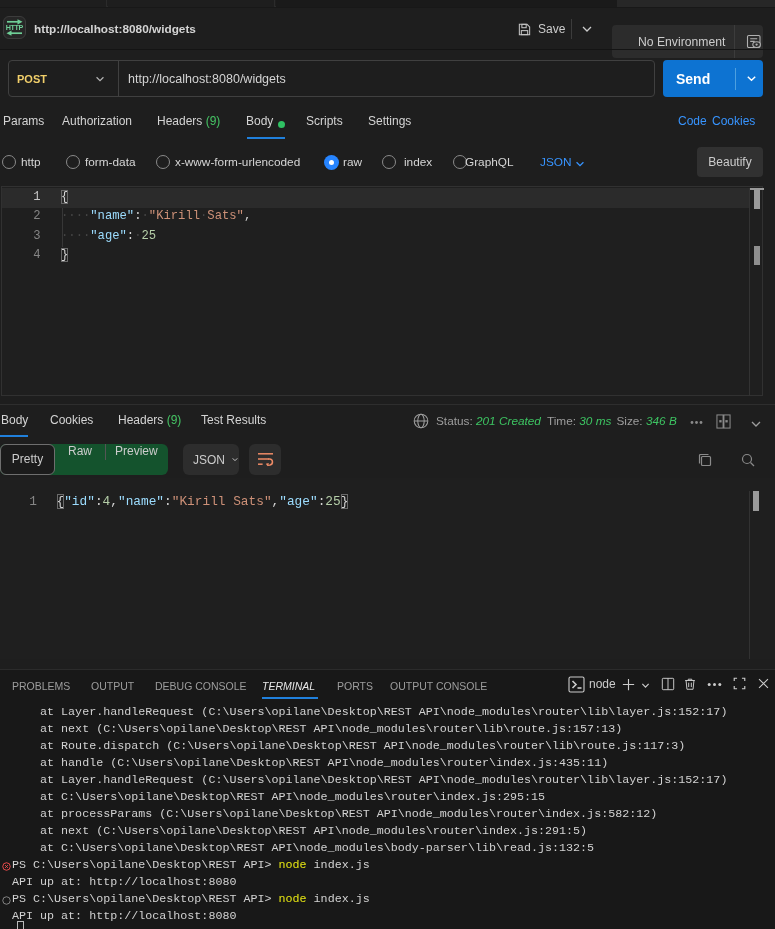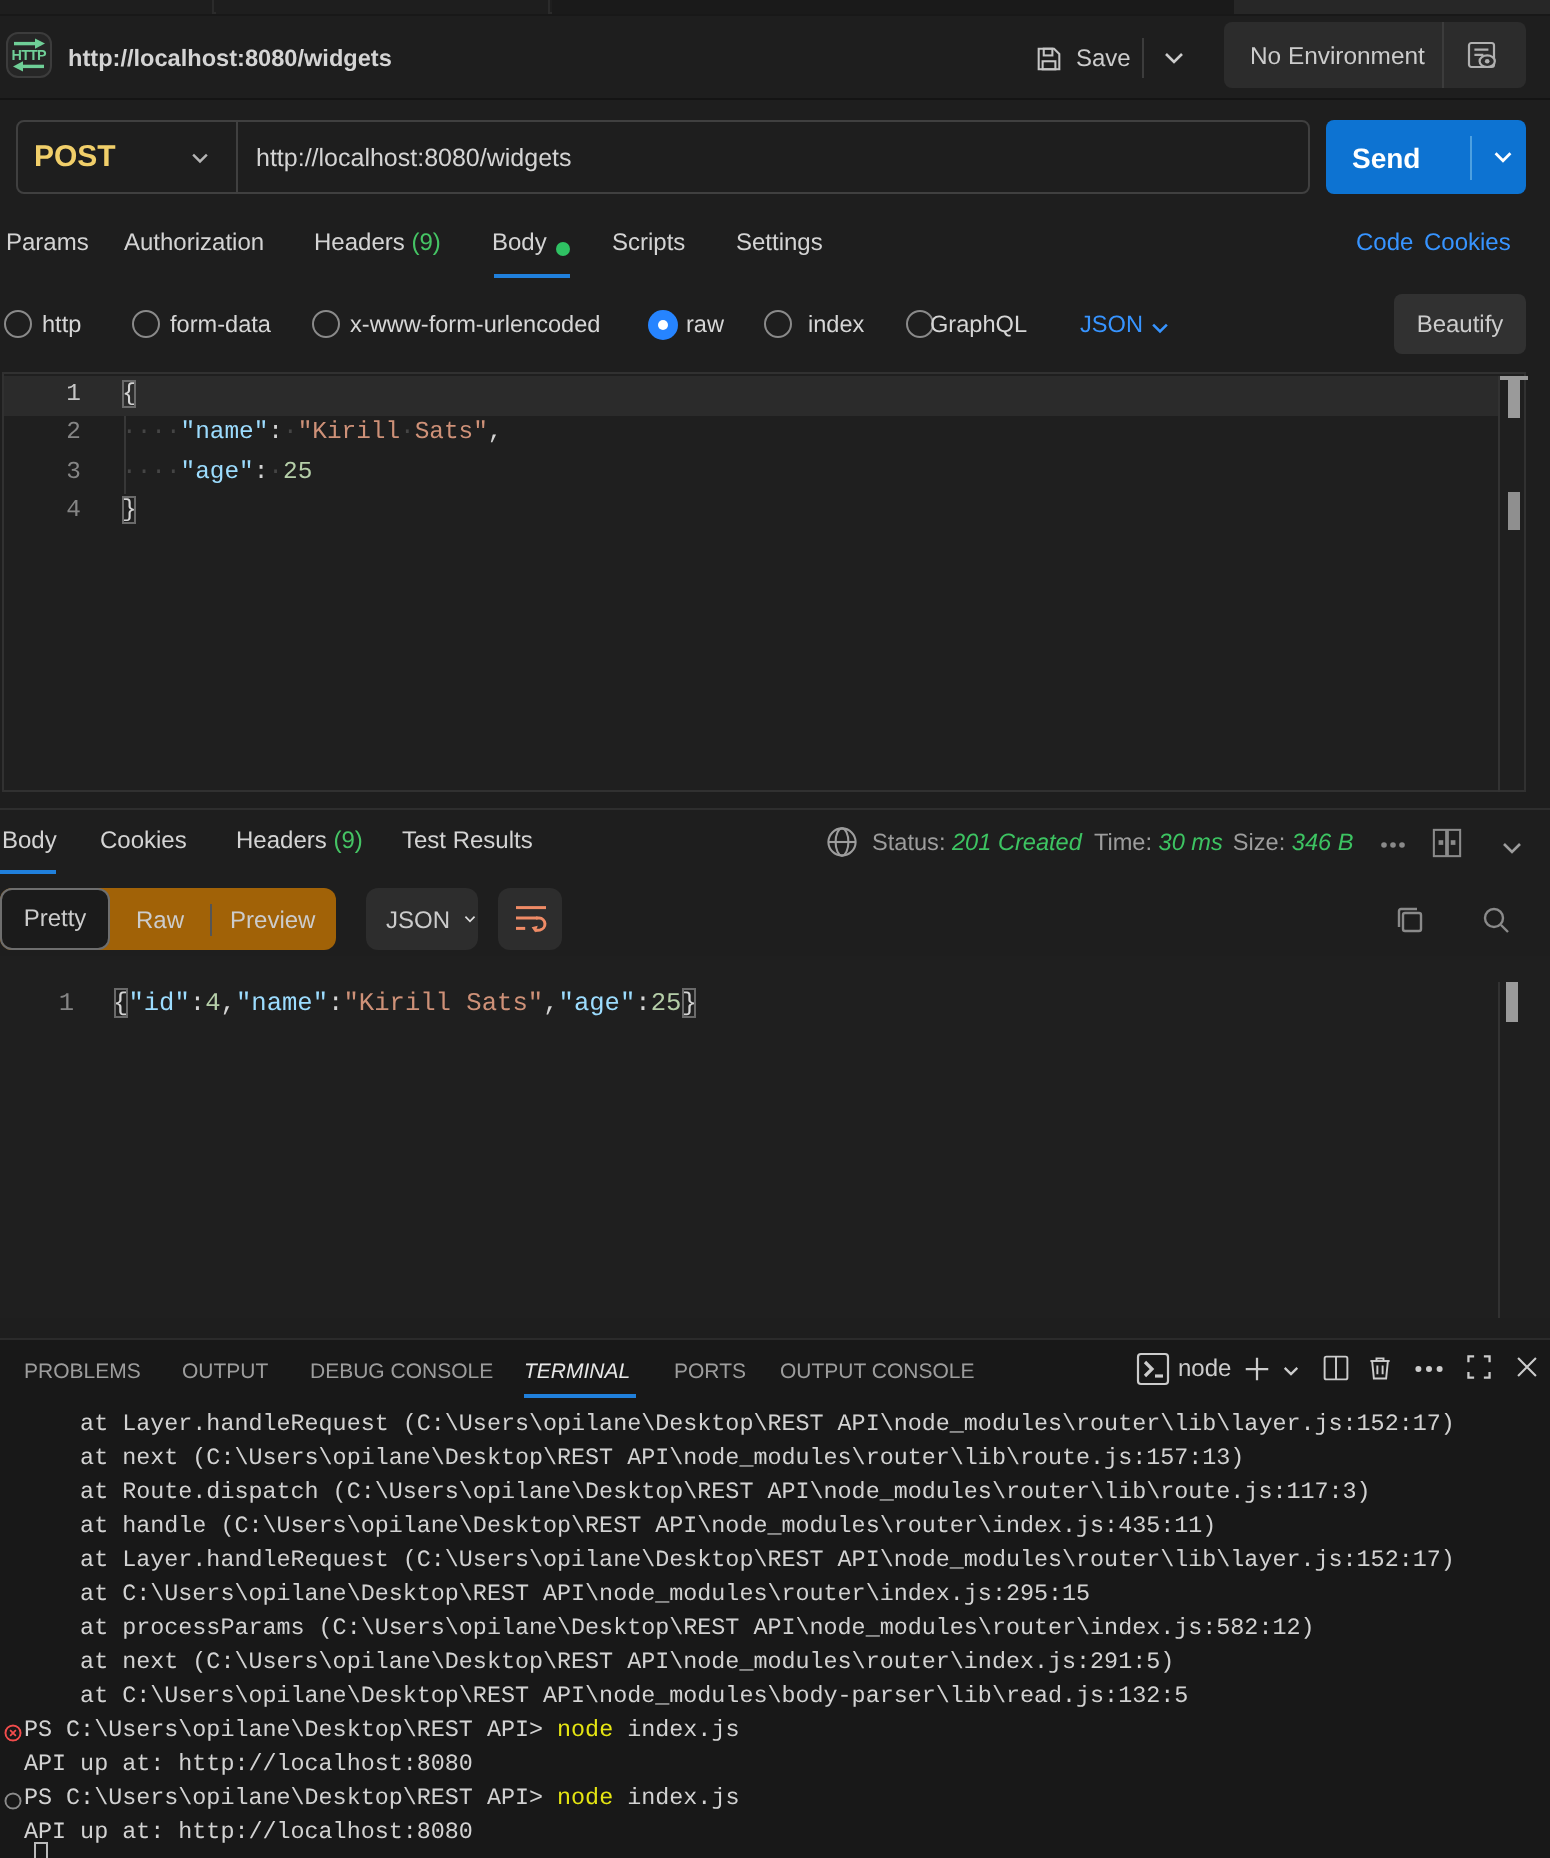--- a/index.html
+++ b/index.html
@@ -9,28 +9,28 @@
   svg { display:block; }
 
   
   #tabstrip { left:0; top:0; width:775px; height:7px; background:#1e1e1e; border-bottom:1px solid #2b2b2b; }
 
   
   #titlebar { left:0; top:9px; width:775px; height:40px; }
   #httpicon { left:3px; top:7px; width:23px; height:23px; background:#262626; border:1px solid #3c3c3c; border-radius:6px; }
   #reqtitle { left:34px; top:13px; font-size:11.8px; font-weight:bold; color:#d4d4d4; }
   #savewrap { left:517px; top:10px; height:20px; color:#cccccc; font-size:12px; display:flex; align-items:center; }
-  #noenv { left:612px; top:2px; width:151px; height:33px; background:#2c2c2c; border-radius:4px; display:flex; align-items:center; }
+  #noenv { left:612px; top:16px; width:151px; height:33px; background:#2c2c2c; border-radius:4px; display:flex; align-items:center;justify-content:flex-end; }
   #noenv .lbl { padding-left:13px; font-size:12.2px; color:#cccccc; width:109px; }
   #noenv .sep { width:1px; height:33px; background:#3c3c3c; }
 
   
   #reqrow { left:0; top:60px; width:775px; height:37px; }
   #urlbox { left:8px; top:0; width:647px; height:37px; border:1px solid #404040; border-radius:4px; display:flex; align-items:center; }
-  #method { color:#f1cf6a; font-weight:bold; font-size:15px; padding-left:8px; width:85px; }
+  #method { color:#f1cf6a; font-weight:bold; font-size:11px; padding-left:8px; width:85px; }
   #urlbox .sep { width:1px; height:37px; background:#404040; }
   #urltext { padding-left:9px; font-size:12.5px; color:#d4d4d4; }
   #sendbtn { left:663px; top:0; width:100px; height:37px; background:#0d73d2; border-radius:4px; display:flex; align-items:center; color:#ffffff; }
   #sendbtn .txt { font-size:14px; font-weight:bold; padding-left:13px; width:60px; }
   #sendbtn .sep { width:1px; height:22px; background:#4da0e0; }
 
   
   #reqtabs { left:0; top:105px; width:775px; height:35px; font-size:12px; }
   #reqtabs .tab { position:absolute; top:9px; color:#d4d4d4; }
   #reqtabs .grn { color:#45c464; }
@@ -62,21 +62,21 @@
 
   
   #resptabs { left:0; top:404px; width:775px; height:36px; font-size:12px; }
   #resptabs .tab { position:absolute; top:9px; color:#d4d4d4; }
   #respunderline { left:0px; top:31px; width:28px; height:2px; background:#2080dc; }
   #statusline { position:absolute; top:10px; left:436px; color:#9d9d9d; font-size:11.8px; }
   #statusline b { font-weight:normal; color:#3dc462;font-style:italic; }
 
   
   #prettyrow { left:0; top:444px; width:775px; height:31px; font-size:12px; }
-  #seg { position:absolute; left:0; top:0; width:168px; height:31px; background:#a16207; border-radius:6px; display:flex; align-items:center; }
+  #seg { position:absolute; left:0; top:0; width:168px; height:31px; background:#14532d; border-radius:6px; display:flex; align-items:flex-start; }
   #seg .selseg { width:55px; height:31px; background:#1b1b1b; border:1px solid #6e6e6e; border-radius:6px; text-align:center; line-height:29px; color:#cccccc; }
   #seg .opt { color:#cccccc; }
   #jsonbtn { position:absolute; left:183px; top:0; width:56px; height:31px; background:#2d2d2d; border-radius:6px; display:flex; align-items:center; padding-left:10px; color:#cccccc; }
   #wrapbtn { position:absolute; left:249px; top:0; width:32px; height:31px; background:#2d2d2d; border-radius:6px; display:flex; align-items:center; justify-content:center; }
 
   
   #respbody { left:0; top:486px; width:763px; height:172px; font-size:12.8px; line-height:19.4px; }
   #respbody .ln { position:absolute; left:0; width:37px; text-align:right; color:#858585; font-family:"Liberation Mono", monospace; }
   #respbody .cl { position:absolute; left:56.5px; font-family:"Liberation Mono", monospace; color:#d4d4d4; white-space:pre; }
   #respsbtrack { left:749px; top:5px; width:1px; height:168px; background:#323232; }

